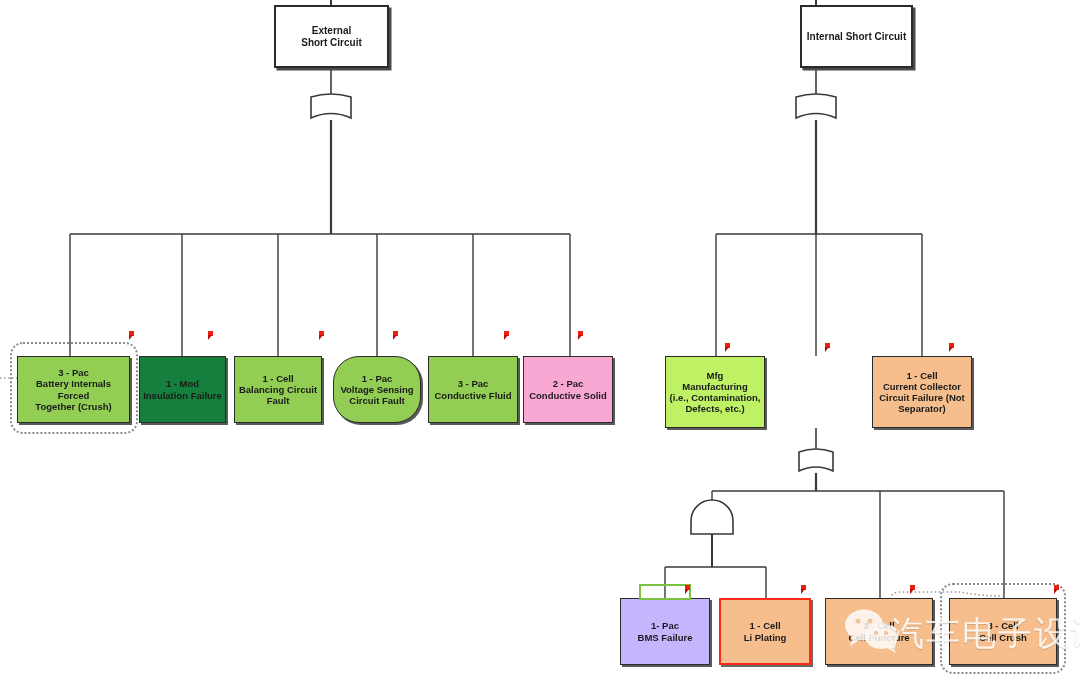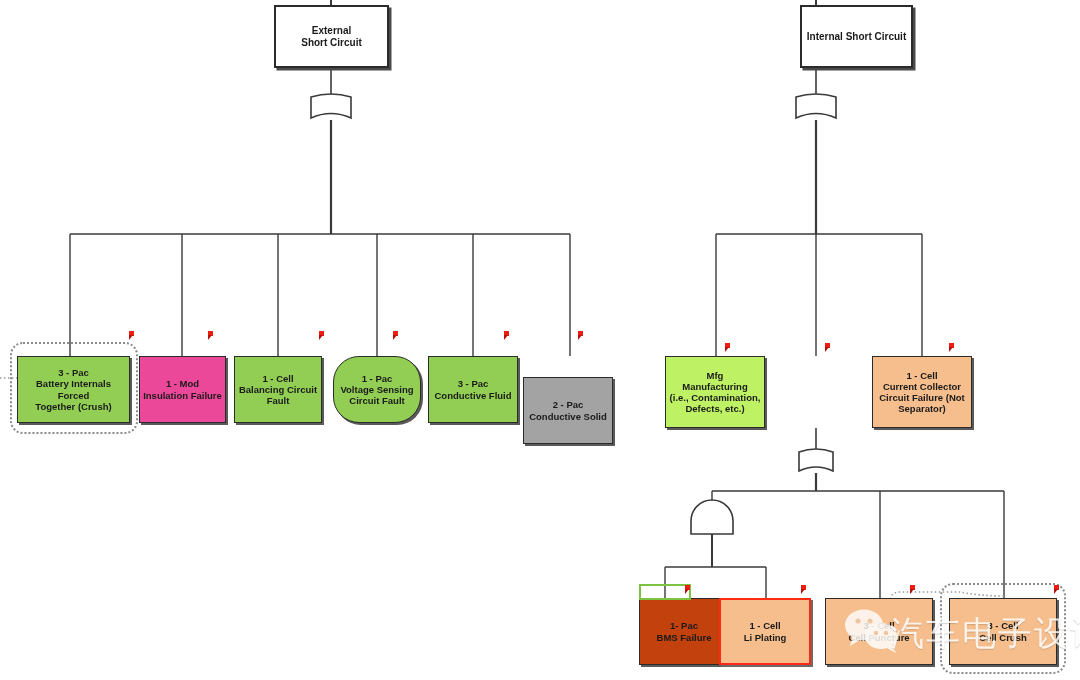--- a/index.html
+++ b/index.html
@@ -119,21 +119,21 @@
 
   <div class="sel" style="left:10px;top:342px;width:128px;height:92px;"></div>
   <div class="node" style="left:17px;top:356px;width:113px;height:67px;background:#92CE54;">3 - Pac
 Battery Internals Forced
 Together (Crush)</div>
   <div class="cmt" style="left:128px;top:331px;">
       <i></i>
       <b></b>
     </div>
 
-  <div class="node" style="left:139px;top:356px;width:87px;height:67px;background:#ec4899;">1 - Mod
+  <div class="node" style="left:139px;top:356px;width:87px;height:67px;background:#15803d;">1 - Mod
 Insulation Failure</div>
   <div class="cmt" style="left:207px;top:331px;">
       <i></i>
       <b></b>
     </div>
 
   <div class="node" style="left:234px;top:356px;width:88px;height:67px;background:#92CE54;">1 - Cell
 Balancing Circuit
 Fault</div>
   <div class="cmt" style="left:318px;top:331px;">
@@ -149,21 +149,21 @@
       <b></b>
     </div>
 
   <div class="node" style="left:428px;top:356px;width:90px;height:67px;background:#92CE54;">3 - Pac
 Conductive Fluid</div>
   <div class="cmt" style="left:503px;top:331px;">
       <i></i>
       <b></b>
     </div>
 
-  <div class="node" style="left:523px;top:377px;width:90px;height:67px;background:#a3a3a3;">2 - Pac
+  <div class="node" style="left:523px;top:356px;width:90px;height:67px;background:#f9a8d4;">2 - Pac
 Conductive Solid</div>
   <div class="cmt" style="left:577px;top:331px;">
       <i></i>
       <b></b>
     </div>
 
   <div class="node top" style="left:800px;top:5px;width:113px;height:63px;background:#FFFFFF;">Internal Short Circuit</div>
 
   <div class="node" style="left:665px;top:356px;width:100px;height:72px;background:#bef264;">Mfg
 Manufacturing
@@ -182,21 +182,21 @@
   <div class="node" style="left:872px;top:356px;width:100px;height:72px;background:#F5BE8C;">1 - Cell
 Current Collector
 Circuit Failure (Not
 Separator)</div>
   <div class="cmt" style="left:948px;top:343px;">
       <i></i>
       <b></b>
     </div>
 
   <div class="green-marker" style="left:639px;top:584px;width:52px;height:16px;"></div>
-  <div class="node" style="left:620px;top:598px;width:90px;height:67px;background:#c2410c;margin-left:19px;">1- Pac
+  <div class="node" style="left:620px;top:598px;width:90px;height:67px;background:#c4b5fd;">1- Pac
 BMS Failure</div>
   <div class="cmt" style="left:684px;top:585px;">
       <i></i>
       <b></b>
     </div>
 
   <div class="node red-border" style="left:719px;top:598px;width:92px;height:67px;background:#F5BE8C;">1 - Cell
 Li Plating</div>
   <div class="cmt" style="left:800px;top:585px;">
       <i></i>

